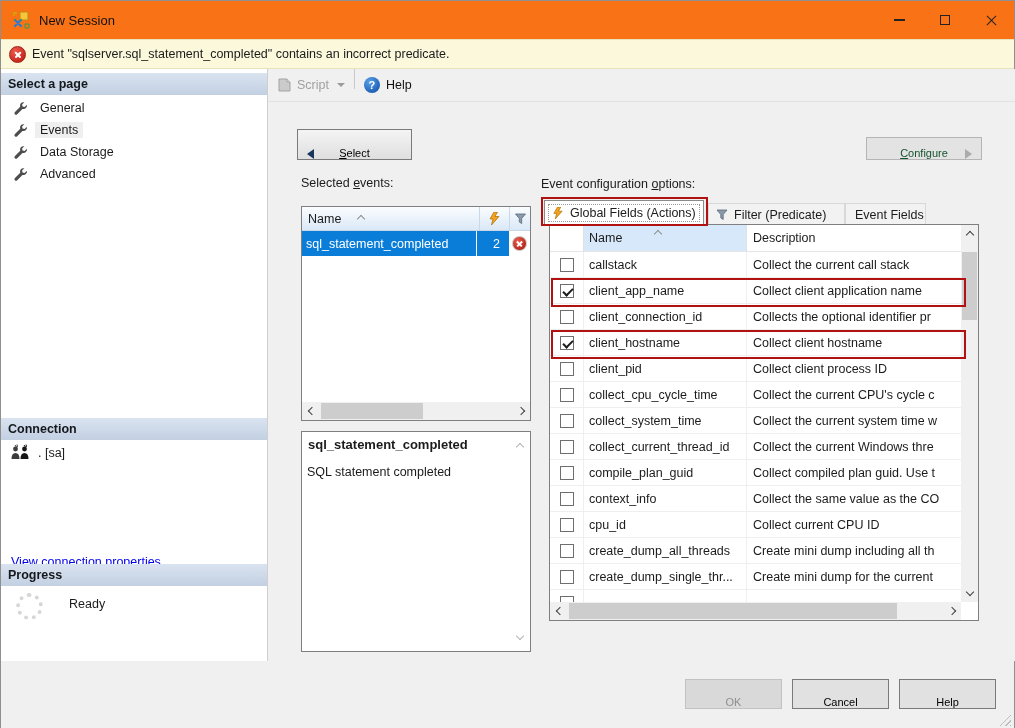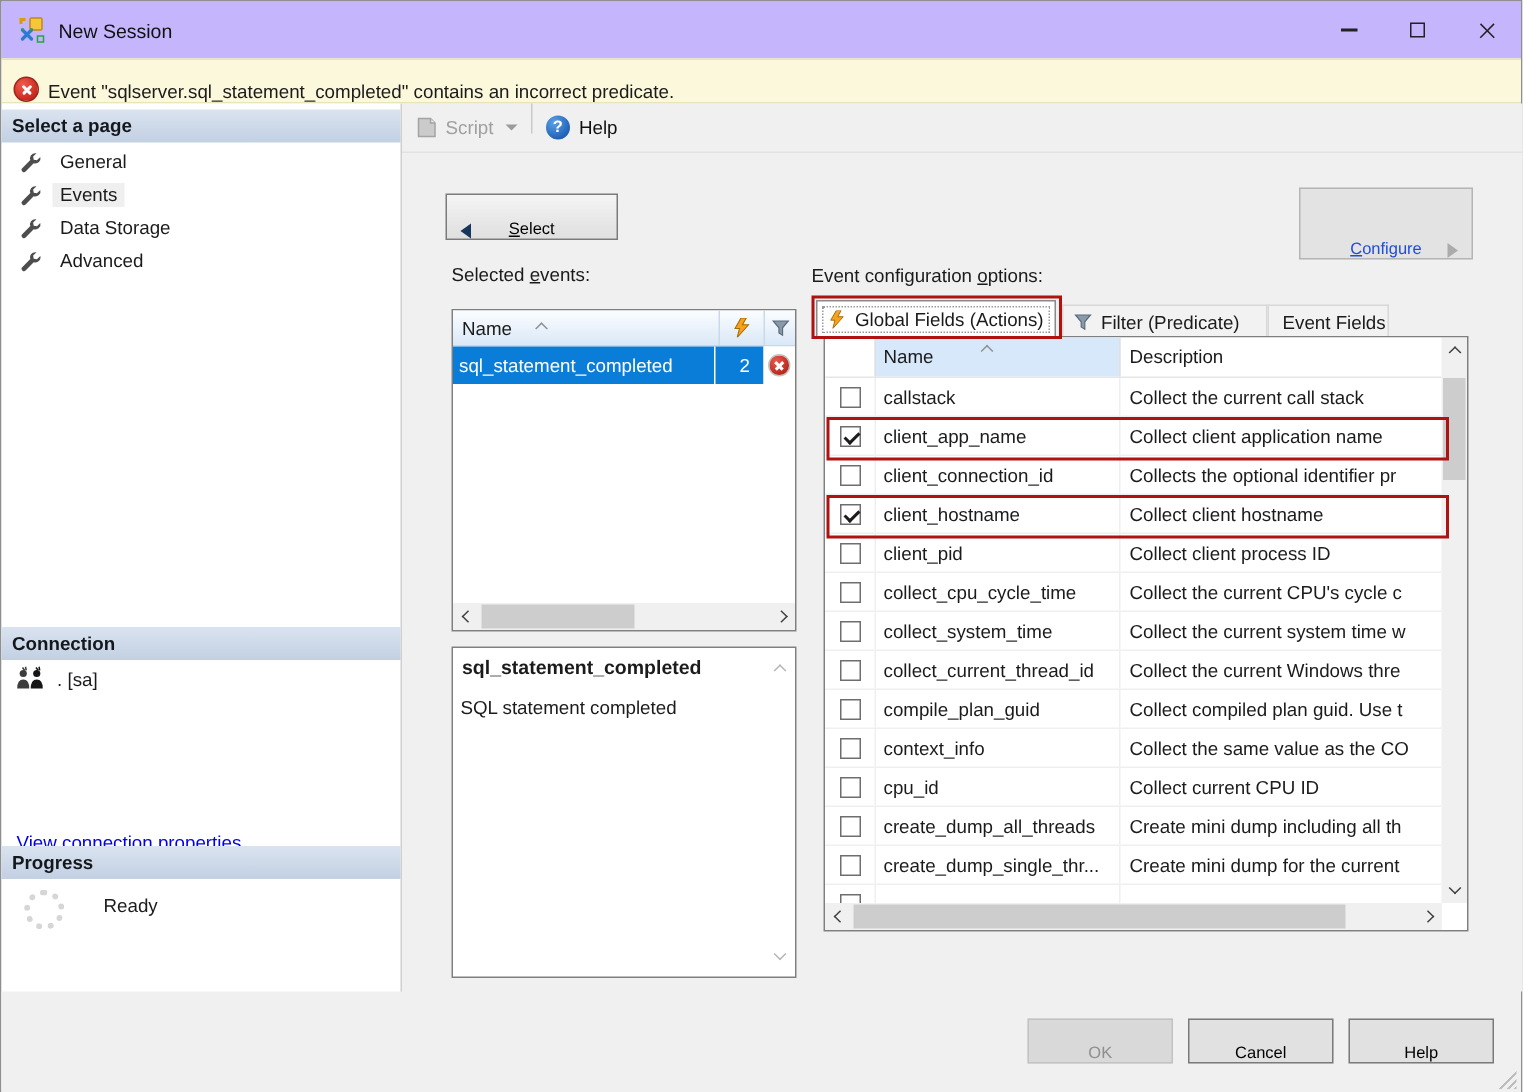--- a/index.html
+++ b/index.html
@@ -1,34 +1,34 @@
 <!DOCTYPE html>
 <html><head>
 <meta charset="utf-8">
 <style>
   *{margin:0;padding:0;box-sizing:border-box}
   html,body{width:1015px;height:728px}
   body{font-family:"Liberation Sans","DejaVu Sans",sans-serif;font-size:12.5px;color:#1b1b1b;background:#fff;position:relative;overflow:hidden}
   .window{position:absolute;inset:0;border:1px solid #8f8f8f;background:#f0f0f0}
 
   
-  .titlebar{position:absolute;left:0;top:0;width:100%;height:38px;background:#c4b5fd;display:flex;align-items:center}
+  .titlebar{position:absolute;left:0;top:0;width:100%;height:38px;background:#f97316;display:flex;align-items:center}
   .titlebar .appicon{margin-left:11px;width:18px;height:18px;flex:0 0 auto}
   .titlebar .title{margin-left:9px;font-size:13px;color:#111}
   .winbtns{position:absolute;right:0;top:0;height:38px;display:flex}
   .winbtn{width:46px;height:38px;display:flex;align-items:center;justify-content:center;position:relative}
   .ic-min{width:11px;height:1.3px;background:#222}
   .ic-max{width:10px;height:10px;border:1.2px solid #222}
   .ic-close{position:relative;width:13px;height:13px}
   .ic-close i{position:absolute;left:0;top:6px;width:13px;height:1.2px;background:#222}
   .ic-close i:nth-child(1){transform:rotate(45deg)}
   .ic-close i:nth-child(2){transform:rotate(-45deg)}
 
   
-  .errorbar{position:absolute;left:0;top:38px;width:100%;height:30px;background:#fbf8dc;border-top:1px solid #e7e3bb;border-bottom:1px solid #e7e3bb;display:flex;align-items:flex-end}
+  .errorbar{position:absolute;left:0;top:38px;width:100%;height:30px;background:#fbf8dc;border-top:1px solid #e7e3bb;border-bottom:1px solid #e7e3bb;display:flex;align-items:center}
   .err-ic{margin-left:8px;width:17px;height:17px;border-radius:50%;background:radial-gradient(circle at 35% 30%,#ef5a4e,#c9271b 75%);border:1px solid #9c241c;position:relative;flex:0 0 auto}
   .err-ic i{position:absolute;left:3.5px;top:7px;width:8px;height:1.6px;background:#fff;border-radius:1px}
   .err-ic i:nth-child(1){transform:rotate(45deg)}
   .err-ic i:nth-child(2){transform:rotate(-45deg)}
   .errorbar .msg{margin-left:6px}
 
   
   .sidebar{position:absolute;left:0;top:68px;width:267px;height:684px;background:#fff;border-right:1px solid #cfcfcf}
   .side-header{position:absolute;left:0;width:100%;height:22px;line-height:22px;padding-left:7px;font-weight:bold;background:linear-gradient(180deg,#dae3f0,#c2d0e2);color:#14181d}
   .page-item{position:absolute;left:0;width:100%;height:22px;display:flex;align-items:center;cursor:default}
@@ -51,21 +51,21 @@
   .tb-caret{width:0;height:0;border-left:4px solid transparent;border-right:4px solid transparent;border-top:4px solid #9b9b9b;margin-left:8px}
   .tb-sep{width:1px;height:20px;background:#c9c9c9;margin:0 9px}
   .tb-help{display:flex;align-items:center;color:#111}
   .help-ic{width:16px;height:16px;border-radius:50%;background:radial-gradient(circle at 35% 30%,#5aa0e8,#1d5fb4 75%);color:#fff;font-weight:bold;font-size:11px;display:flex;align-items:center;justify-content:center;margin-right:6px}
 
   .btn{display:flex;align-items:flex-end;justify-content:center;background:#e1e1e1;border:1px solid #7a7a7a;font-size:11px;position:relative;cursor:default}
   .ak{text-decoration:underline}
   .select-btn{position:absolute;left:29px;top:60px;width:115px;height:31px;background:linear-gradient(180deg,#f4f4f4,#dfdfdf)}
   .tri-l{position:absolute;left:9px;width:0;height:0;border-top:5px solid transparent;border-bottom:5px solid transparent;border-right:7px solid #17365d}
   .instruction{position:absolute;left:163px;top:68px}
-  .configure-btn{position:absolute;left:598px;top:56px;width:116px;height:48px;background:#e3e3e3;border-color:#b5b5b5;color:#1d4ed8}
+  .configure-btn{position:absolute;left:598px;top:68px;width:116px;height:23px;background:#e3e3e3;border-color:#b5b5b5;color:#14532d}
   .tri-r{position:absolute;right:9px;width:0;height:0;border-top:5px solid transparent;border-bottom:5px solid transparent;border-left:7px solid #ababab}
 
   .sel-label{position:absolute;left:33px;top:107px}
   .cfg-label{position:absolute;left:273px;top:108px}
 
   
   .chev{display:inline-block;width:6px;height:6px;border-left:1.5px solid #404040;border-bottom:1.5px solid #404040}
   .chev.l{transform:rotate(45deg);margin-left:2px}
   .chev.r{transform:rotate(225deg);margin-right:2px}
   .chev.u{transform:rotate(135deg);margin-top:3px}

